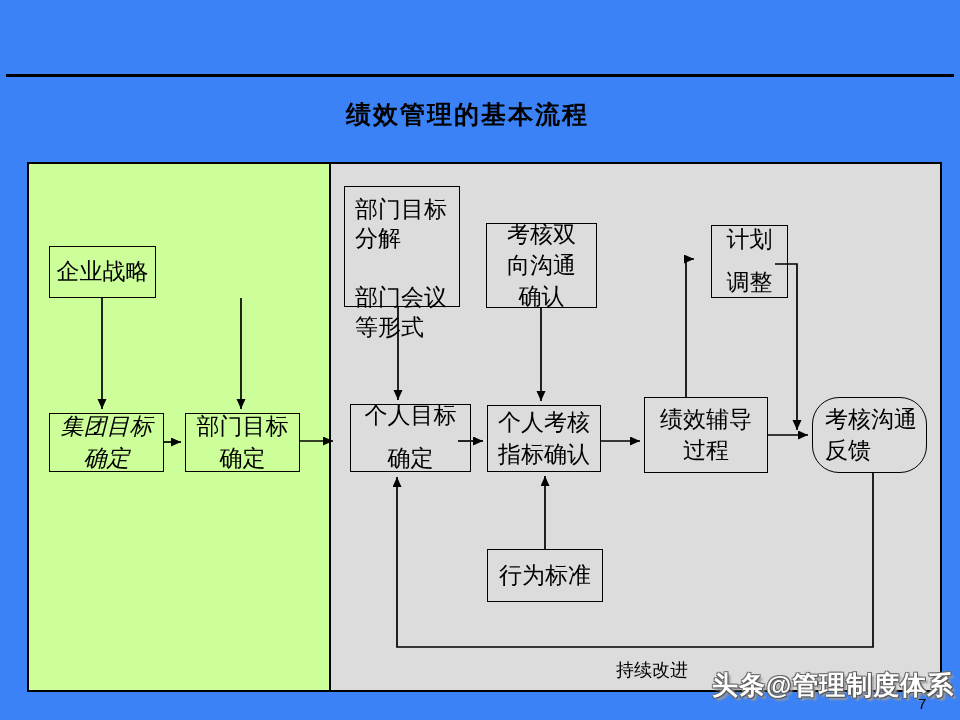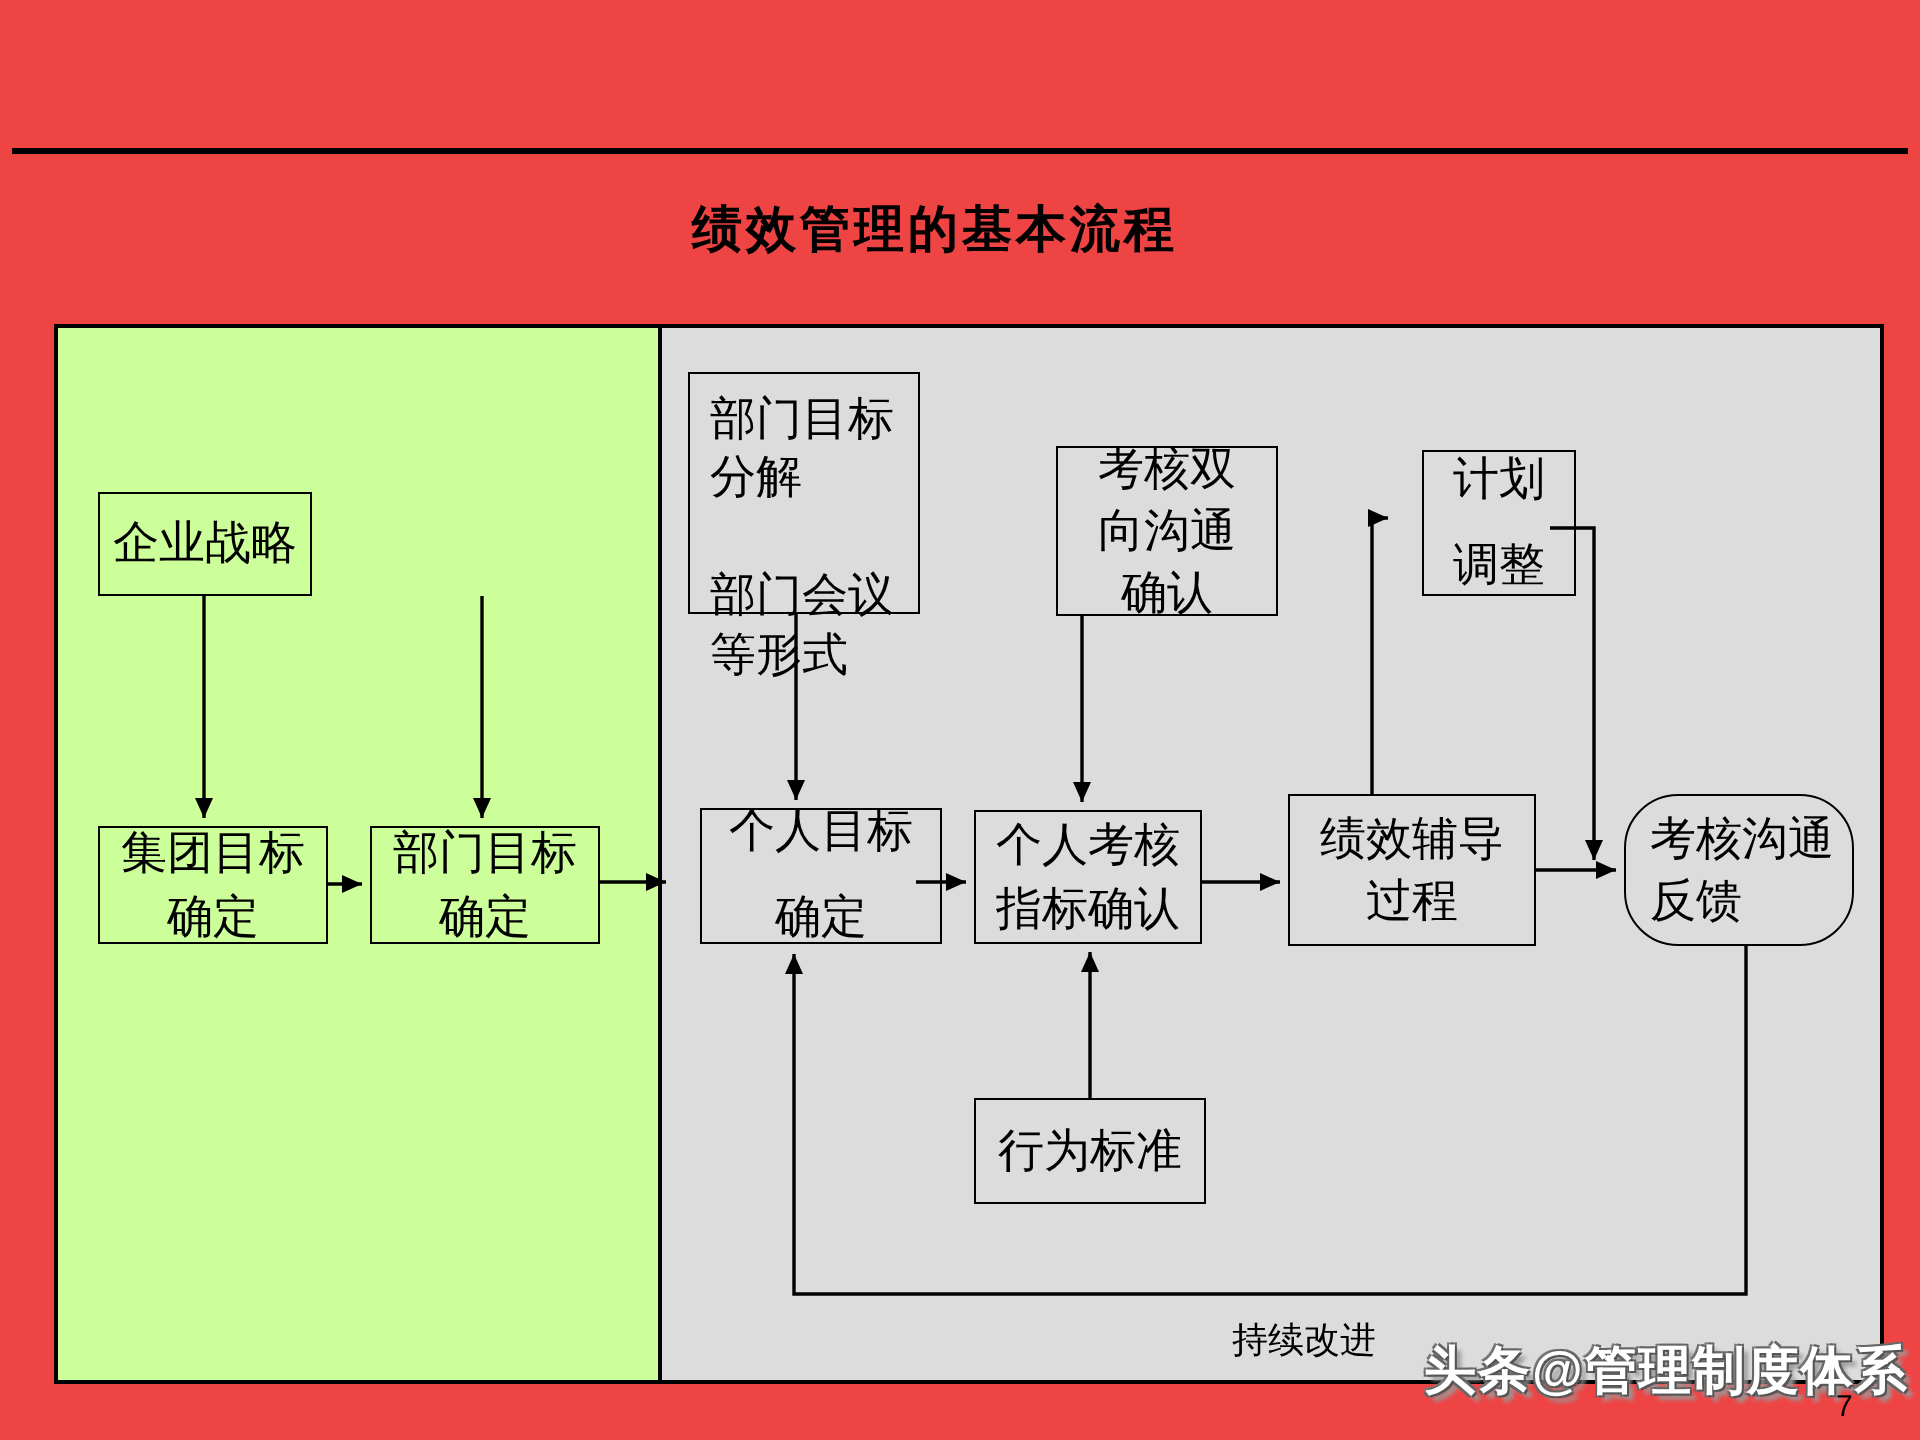--- a/index.html
+++ b/index.html
@@ -1,17 +1,17 @@
 <!DOCTYPE html>
 <html><head>
 <meta charset="utf-8">
 <style>
   html,body{margin:0;padding:0;background:#fff;}
   .slide{
-    position:relative;width:960px;height:720px;background:#ef4444;overflow:hidden;
+    position:relative;width:960px;height:720px;background:#3b82f6;overflow:hidden;
     font-family:"Liberation Serif","DejaVu Serif",serif;color:#000;
   }
   .top-rule{position:absolute;left:6px;right:6px;top:74px;height:3px;background:#000;}
   .title{
     position:absolute;left:0;top:98px;width:935px;margin:0;
     text-align:center;font-size:25px;font-weight:bold;letter-spacing:2px;
   }
   .diagram{
     position:absolute;left:27px;top:162px;width:915px;height:530px;
     box-sizing:border-box;border:2px solid #000;background:#DCDCDC;
@@ -24,23 +24,23 @@
   .node{
     position:absolute;box-sizing:border-box;border:1.5px solid #000;
     background:transparent;display:flex;align-items:center;justify-content:center;
     font-size:23px;line-height:1.35;text-align:center;white-space:pre-line;
   }
   .node.left{justify-content:flex-start;text-align:left;}
   .node.loose{line-height:1.85;margin-left:13px;}
   #n0{left:49px;top:246px;width:107px;height:52px;}
   #n1{left:192px;top:246px;width:99px;height:52px;}
   #n2{left:344px;top:186px;width:116px;height:121px;align-items:flex-start;padding:8px 4px 0 10px;line-height:1.28;}
-  #n3{left:486px;top:223px;width:111px;height:85px;margin-left:42px;}
+  #n3{left:486px;top:223px;width:111px;height:85px;}
   #n4{left:698px;top:225px;width:77px;height:73px;}
-  #n5{left:49px;top:413px;width:115px;height:59px;}
+  #n5{left:49px;top:413px;width:115px;height:59px;font-style:italic;}
   #n6{left:185px;top:413px;width:115px;height:59px;}
   #n7{left:337px;top:404px;width:121px;height:68px;}
   #n8{left:487px;top:405px;width:114px;height:67px;}
   #n9{left:644px;top:397px;width:124px;height:76px;}
   #n10{left:812px;top:397px;width:115px;height:76px;padding-left:12px;border-radius:27px;}
   #n11{left:487px;top:549px;width:116px;height:53px;}
   .annotation{
     position:absolute;left:597px;top:658px;width:110px;text-align:center;font-size:18px;
   }
   .watermark{

